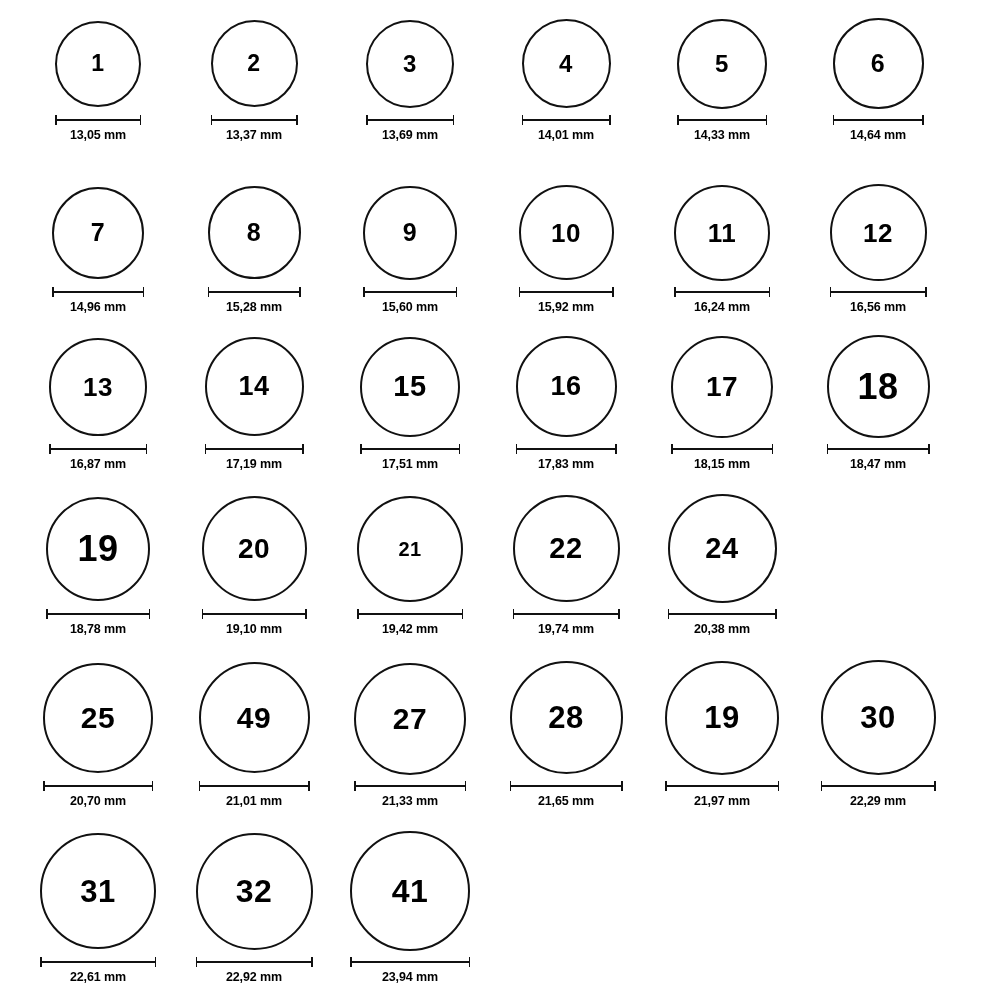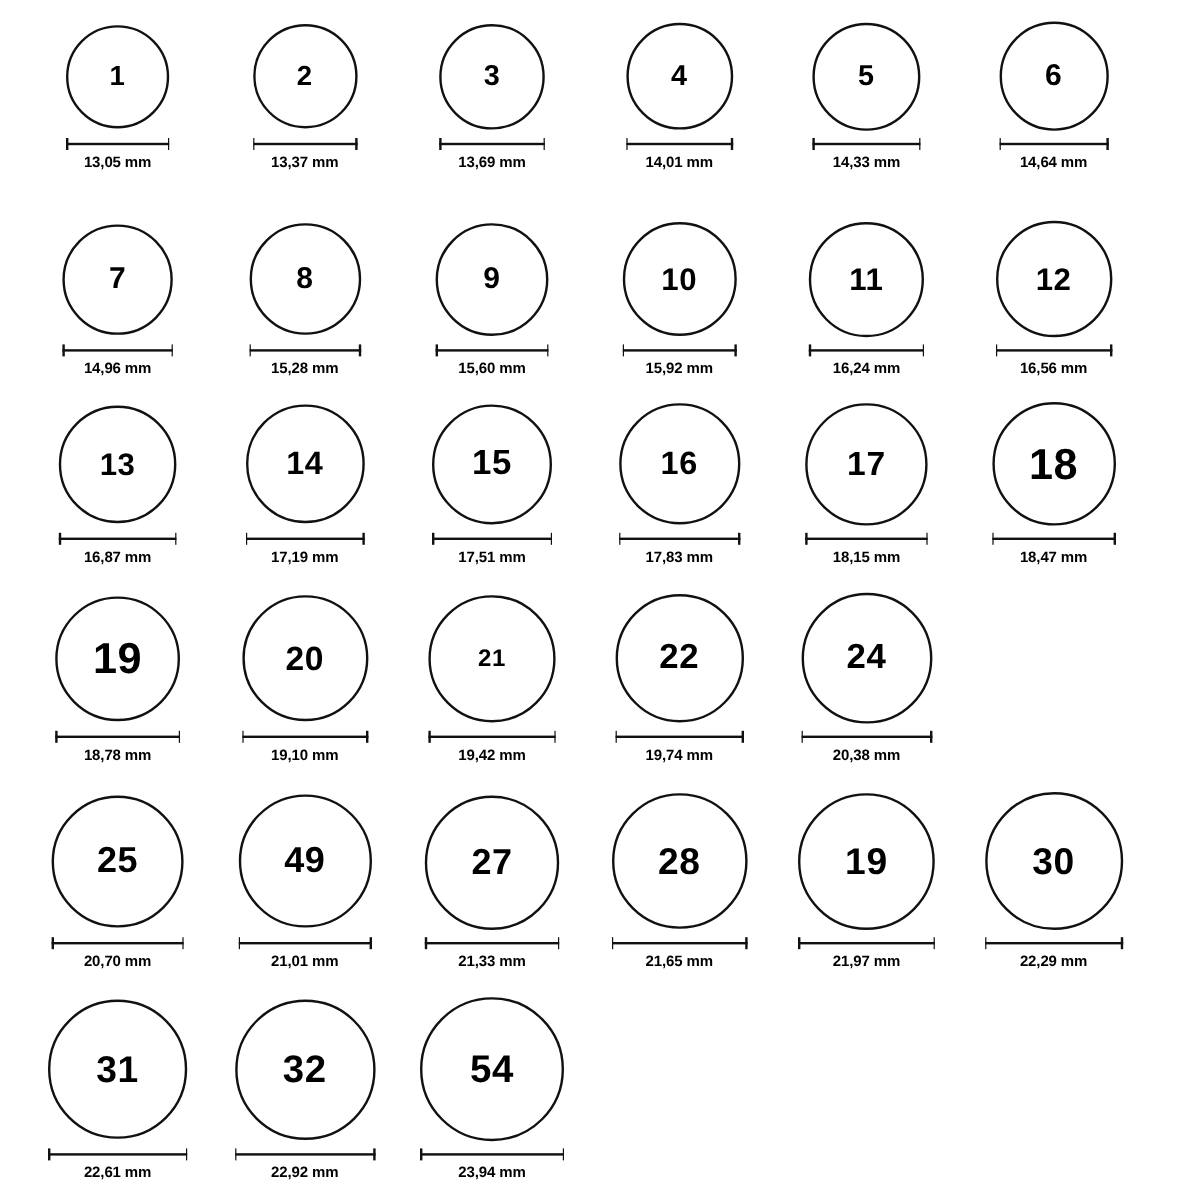--- a/index.html
+++ b/index.html
@@ -498,21 +498,21 @@
         <div class="measure" style="width: 117px;">
           <div class="bar"></div>
           <div class="tick left"></div>
           <div class="tick right"></div>
         </div>
         <div class="size-label">22,92 mm</div>
       </div>
       <div class="cell">
         <div class="ring-wrap" style="height: 120px;">
           <div class="ring" style="width: 120px; height: 120px; border-color: rgb(17, 17, 17);">
-            <span class="ring-number" style="font-size: 32px;">54</span>
+            <span class="ring-number" style="font-size: 32px;">41</span>
           </div>
         </div>
         <div class="measure" style="width: 120px;">
           <div class="bar"></div>
           <div class="tick left"></div>
           <div class="tick right"></div>
         </div>
         <div class="size-label">23,94 mm</div>
       </div>
     </div>

